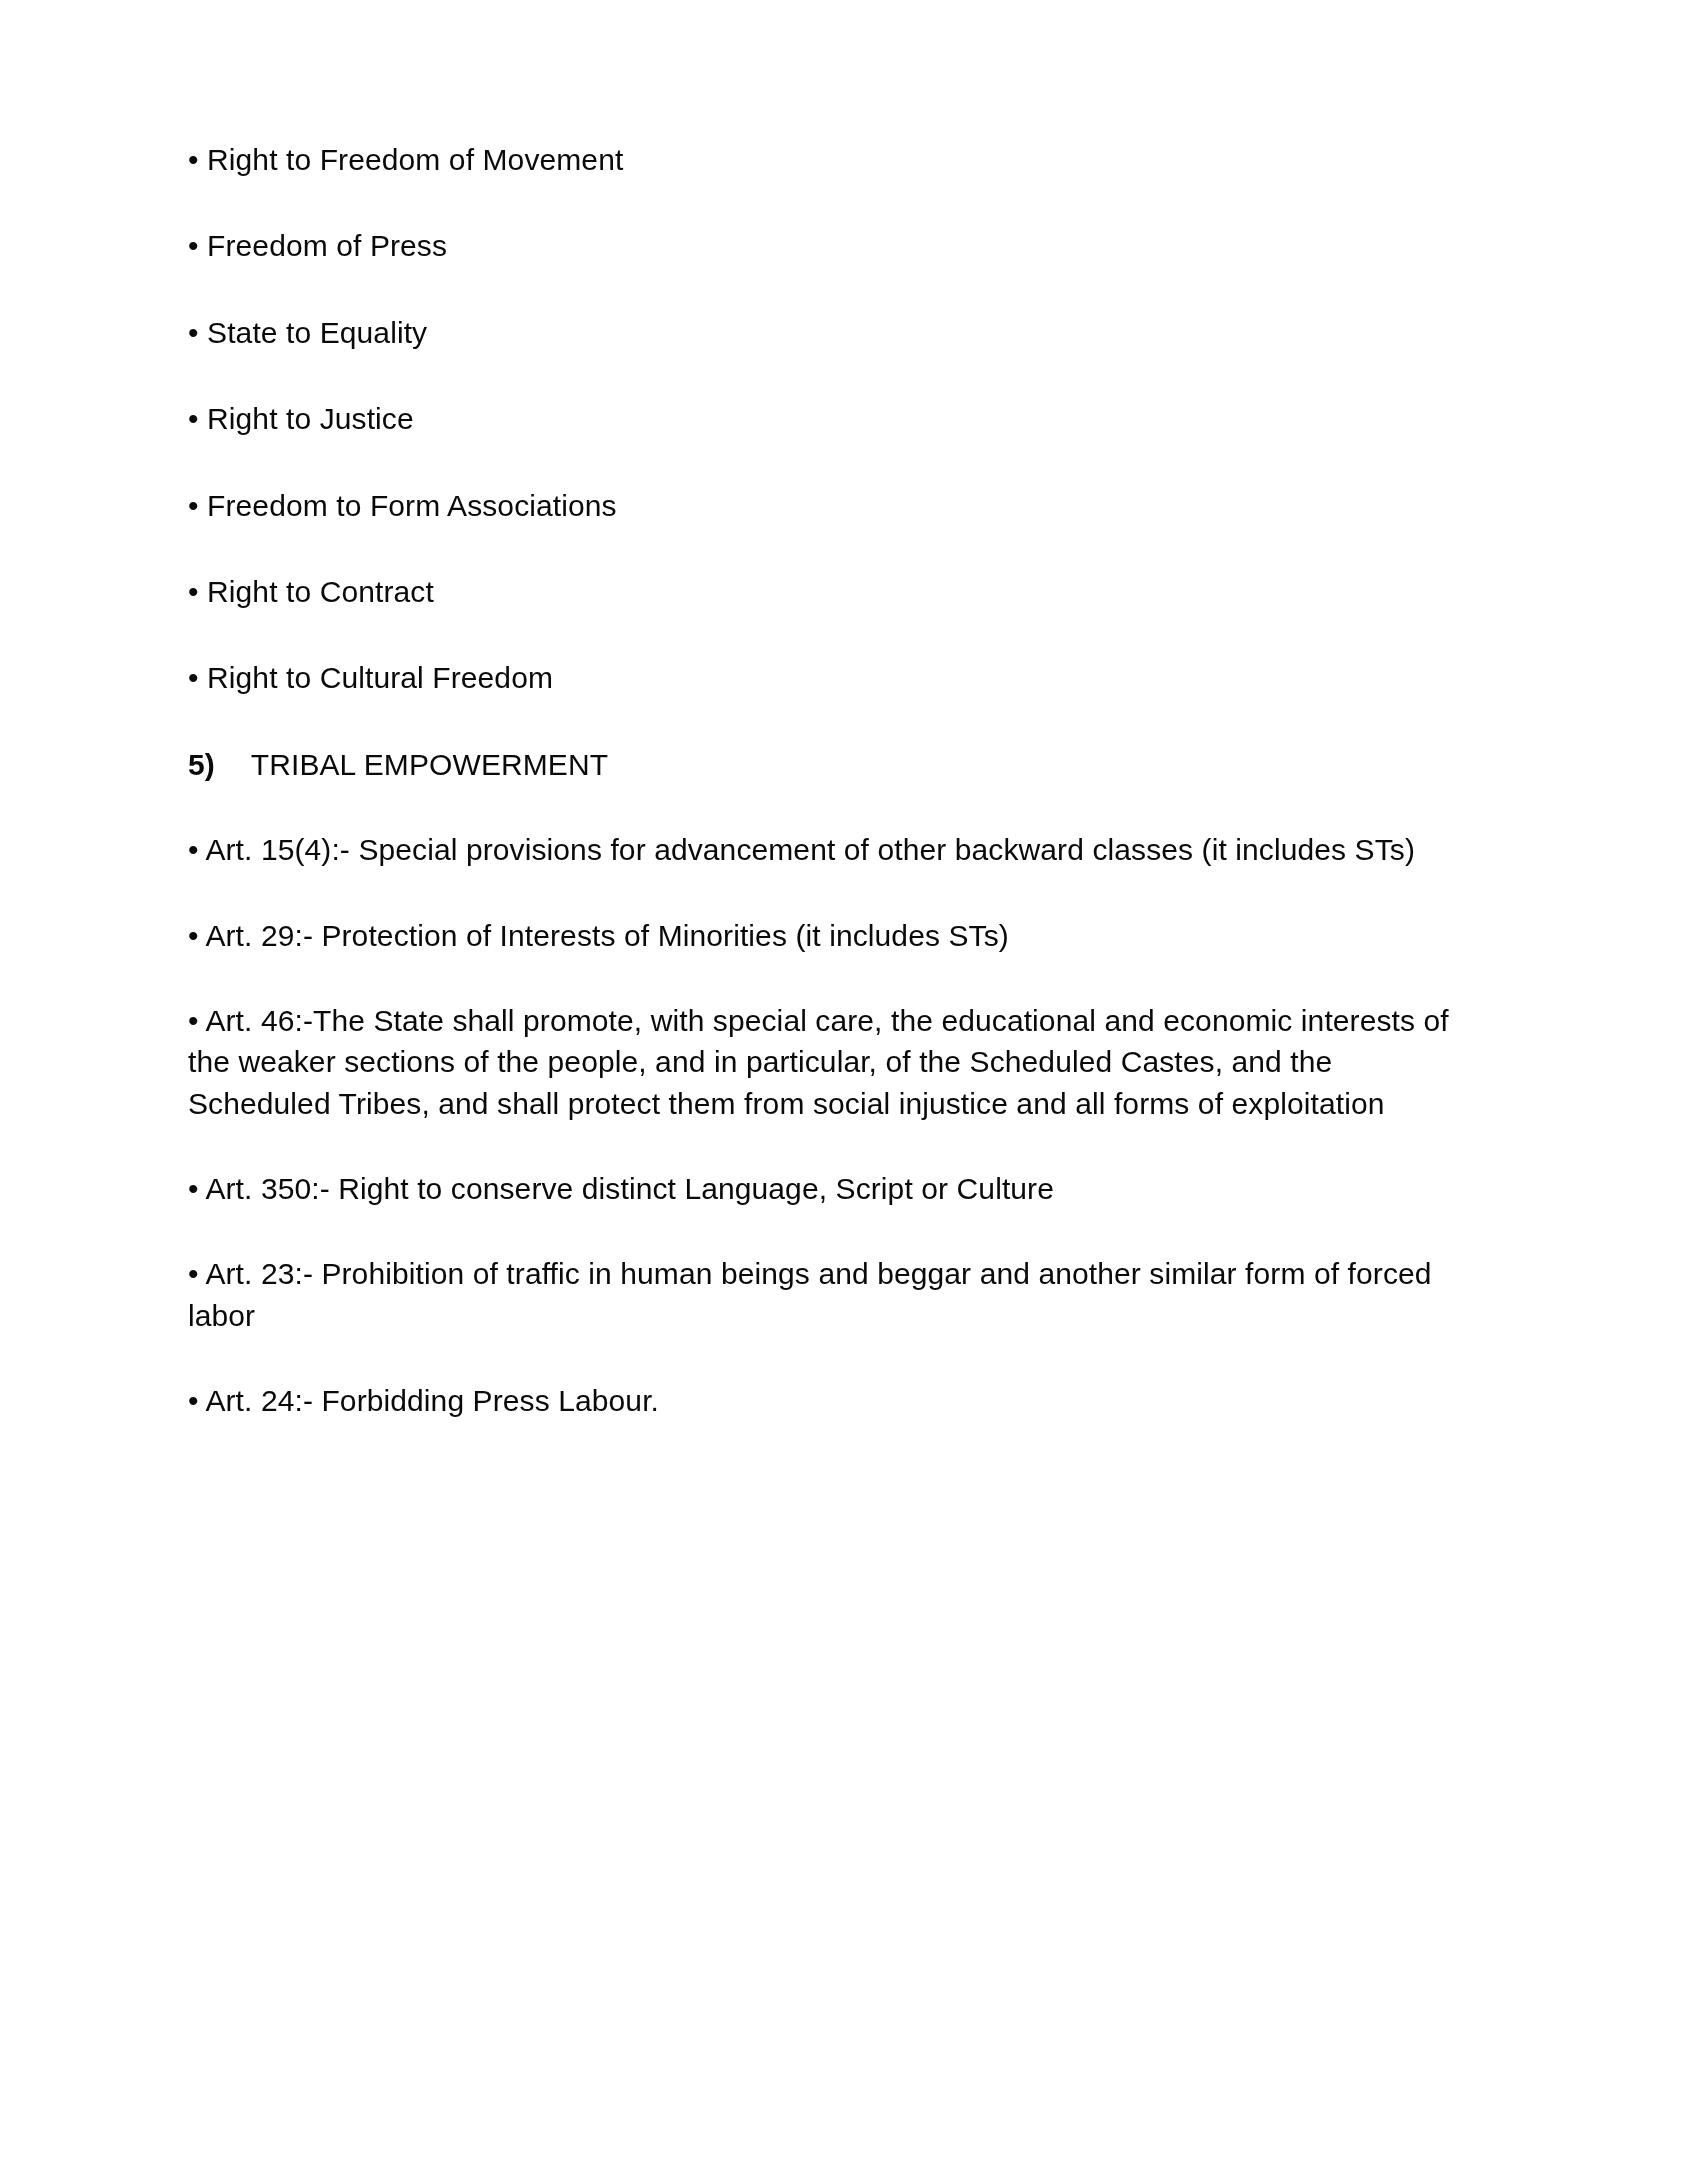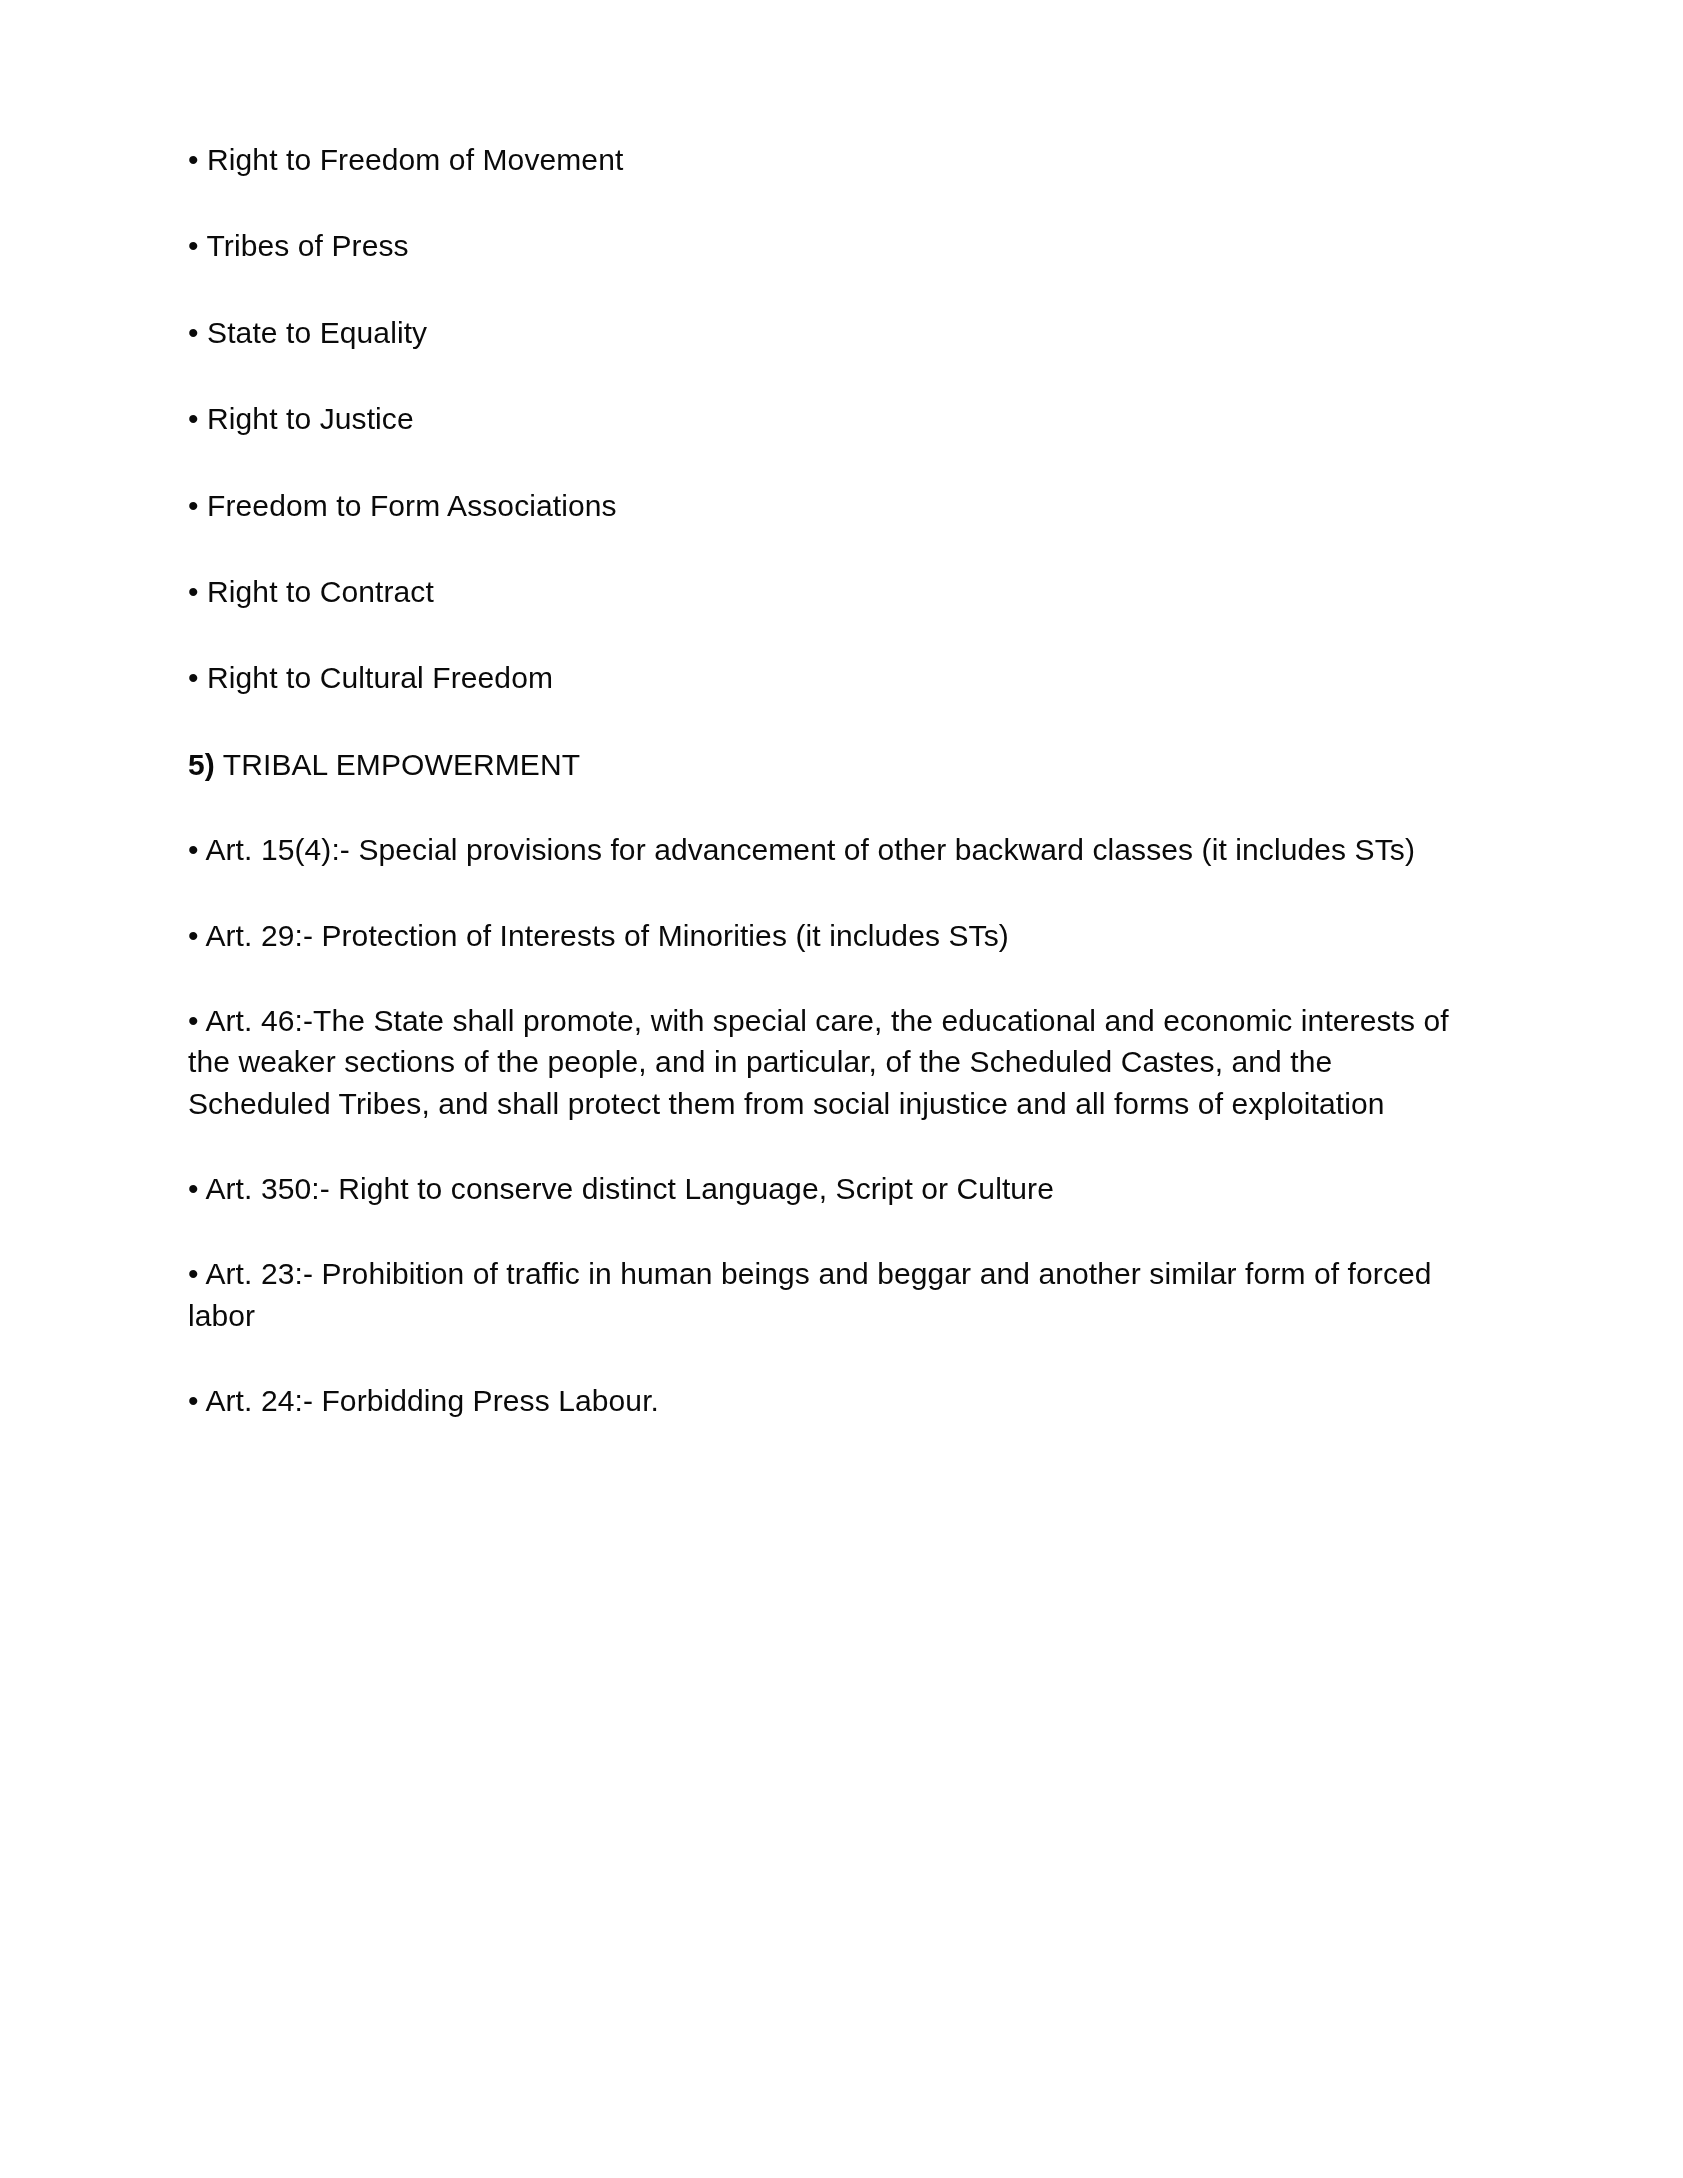--- a/index.html
+++ b/index.html
@@ -45,38 +45,39 @@
     line-height: 1.38;
     margin: 0 0 44px 0;
     color: #0a0a0a;
     letter-spacing: 0.1px;
   }
   .heading .num {
     font-weight: bold;
   }
   .heading .title {
     font-weight: normal;
+    margin-left: 28px;
   }
   
   .short-list .para {
     margin-bottom: 45px;
   }
   .wrap-para {
     max-width: 1287px;
   }
 </style>
 </head>
 <body>
 
 <div class="page">
   <div class="doc-body">
 
     <div class="short-list">
       <p class="para bullet"><span class="bullet-glyph">•</span> <span>Right to Freedom of Movement</span></p>
-      <p class="para bullet"><span class="bullet-glyph">•</span> <span>Tribes of Press</span></p>
+      <p class="para bullet"><span class="bullet-glyph">•</span> <span>Freedom of Press</span></p>
       <p class="para bullet"><span class="bullet-glyph">•</span> <span>State to Equality</span></p>
       <p class="para bullet"><span class="bullet-glyph">•</span> <span>Right to Justice</span></p>
       <p class="para bullet"><span class="bullet-glyph">•</span> <span>Freedom to Form Associations</span></p>
       <p class="para bullet"><span class="bullet-glyph">•</span> <span>Right to Contract</span></p>
       <p class="para bullet"><span class="bullet-glyph">•</span> <span>Right to Cultural Freedom</span></p>
     </div>
 
     <p class="heading"><span class="num">5)</span><span class="title"> TRIBAL EMPOWERMENT</span></p>
 
     <div class="articles">

